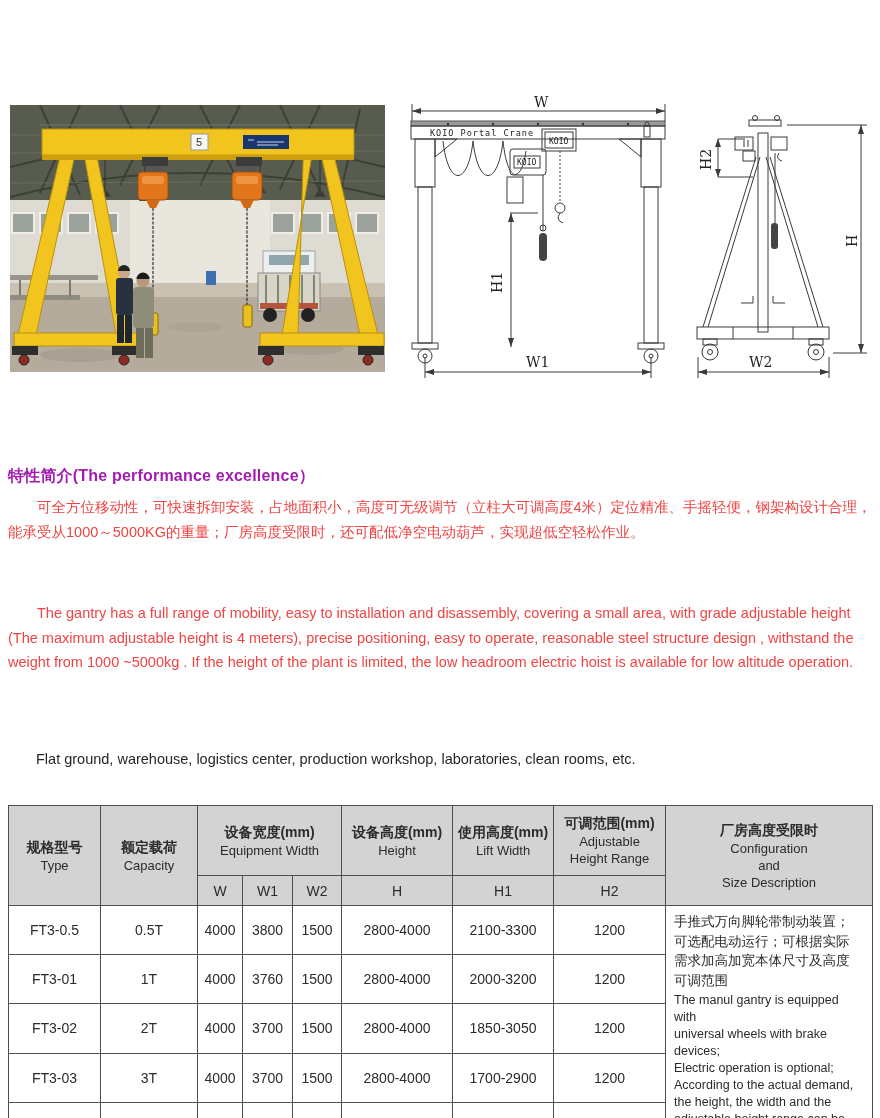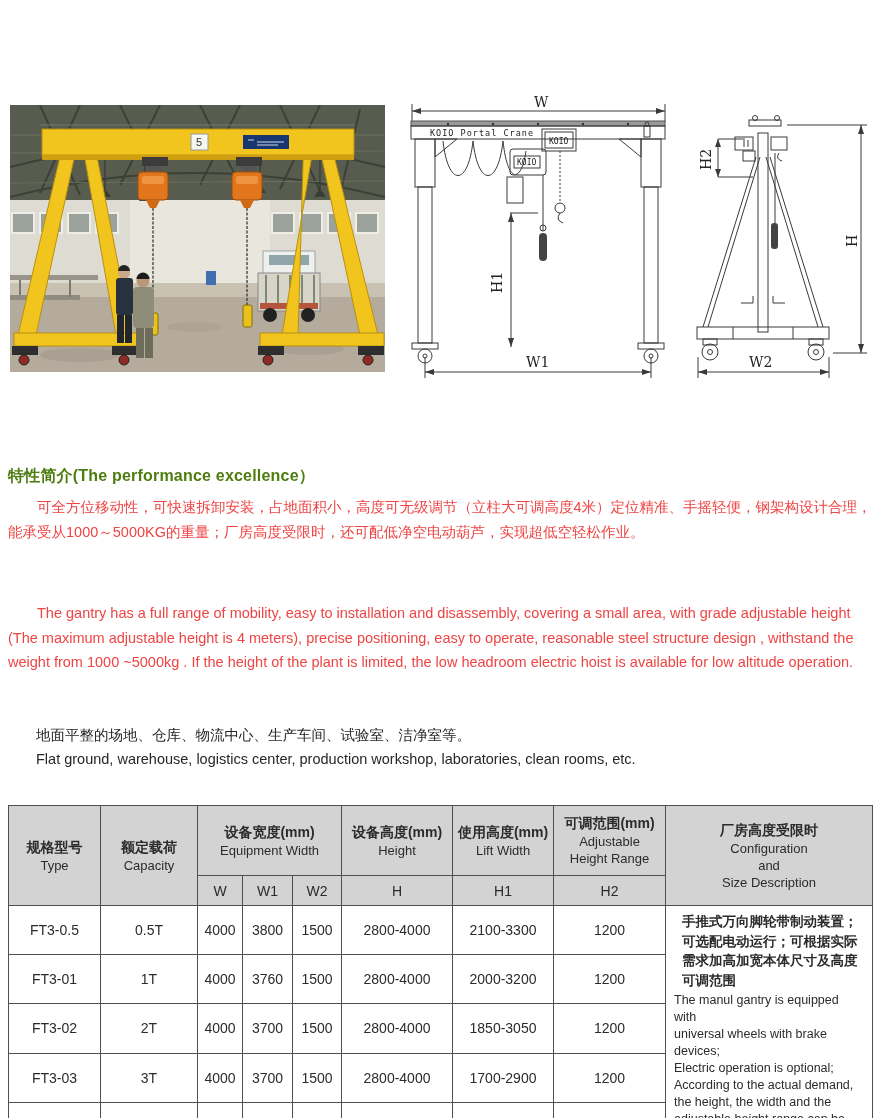--- a/index.html
+++ b/index.html
@@ -4,21 +4,21 @@
 <style>
   html,body{margin:0;padding:0;background:#fff;}
   .page{position:relative;width:880px;height:1118px;background:#fff;overflow:hidden;
         font-family:"Liberation Sans",sans-serif;color:#2f2f2f;}
   .abs{position:absolute;}
   
   .photo{left:10px;top:105px;width:375px;height:267px;}
   .diagram-front{left:398px;top:95px;width:290px;height:290px;}
   .diagram-side{left:683px;top:95px;width:195px;height:290px;}
   
-  .sec-heading{left:8px;font-size:16px;font-weight:bold;color:#4d7c0f;letter-spacing:.2px;}
+  .sec-heading{left:8px;font-size:16px;font-weight:bold;color:#a21caf;letter-spacing:.2px;}
   .h-perf{top:466px;}
   .h-occ{top:695px;}
   .para{left:8px;width:864px;font-size:14.5px;line-height:25px;color:#ef4444;text-indent:2em;}
   .p-zh{top:495px;}
   .p-en{top:601px;line-height:24.6px;}
   .occ-line{left:36px;width:820px;font-size:14.5px;color:#262626;}
   .occ-zh{top:726px;}
   .occ-en{top:751px;}
   
   .spec-table{position:absolute;left:8px;top:805px;width:864px;border-collapse:collapse;
@@ -26,21 +26,21 @@
   .spec-table th,.spec-table td{border:1px solid #4f4f4f;text-align:center;vertical-align:middle;
               padding:0;overflow:hidden;}
   .spec-table thead th{background:#d3d3d3;font-weight:normal;}
   .hdr-zh{display:block;font-size:14px;font-weight:bold;line-height:19px;}
   .hdr-en{display:block;font-size:13px;line-height:17px;}
   .pre{white-space:pre-line;}
   .row-h1{height:70px;}
   .row-h2{height:30px;}
   .spec-table tbody tr{height:40px;}
   .cfg-cell{text-align:left !important;vertical-align:top !important;padding:6px 8px !important;}
-  .cfg-zh{font-weight:bold;font-size:13.5px;line-height:19.5px;white-space:pre-line;margin-left:8px;}
+  .cfg-zh{font-weight:normal;font-size:13.5px;line-height:19.5px;white-space:pre-line;}
   .cfg-en{font-size:12.5px;line-height:17px;white-space:pre-line;margin-top:2px;}
   
   svg{display:block;}
   .ln{stroke:#3a3a3a;stroke-width:1;fill:none;}
   .dim-label{font-family:"DejaVu Serif",serif;font-size:14px;fill:#222;}
 </style>
 </head>
 <body>
 
 <div class="page">
@@ -326,21 +326,20 @@
       <polygon points="15,277 24,274 24,280" fill="#3a3a3a"></polygon>
         <polygon points="146,277 137,274 137,280" fill="#3a3a3a"></polygon>
       <text class="dim-label" x="66" y="272" font-size="15">W2</text>
     </svg>
   </div>
 
   <div class="abs sec-heading h-perf">特性简介(The performance excellence）</div>
   <div class="abs para p-zh">可全方位移动性，可快速拆卸安装，占地面积小，高度可无级调节（立柱大可调高度4米）定位精准、手摇轻便，钢架构设计合理，能承受从1000～5000KG的重量；厂房高度受限时，还可配低净空电动葫芦，实现超低空轻松作业。</div>
   <div class="abs para p-en">The gantry has a full range of mobility, easy to installation and disassembly, covering a small area, with grade adjustable height (The maximum adjustable height is 4 meters),  precise positioning, easy to operate, reasonable steel structure design , withstand the weight from 1000 ~5000kg . If the height of the plant is limited,  the  low headroom electric hoist is available  for low altitude operation.</div>
 
-  <div class="abs occ-line occ-zh">地面平整的场地、仓库、物流中心、生产车间、试验室、洁净室等。</div>
   <div class="abs occ-line occ-en">Flat ground, warehouse, logistics center, production workshop, laboratories, clean rooms, etc.</div>
 
   <table class="spec-table">
     <colgroup>
       <col style="width:92px">
         <col style="width:97px">
         <col style="width:45px">
         <col style="width:50px">
       <col style="width:49px">
         <col style="width:111px">

